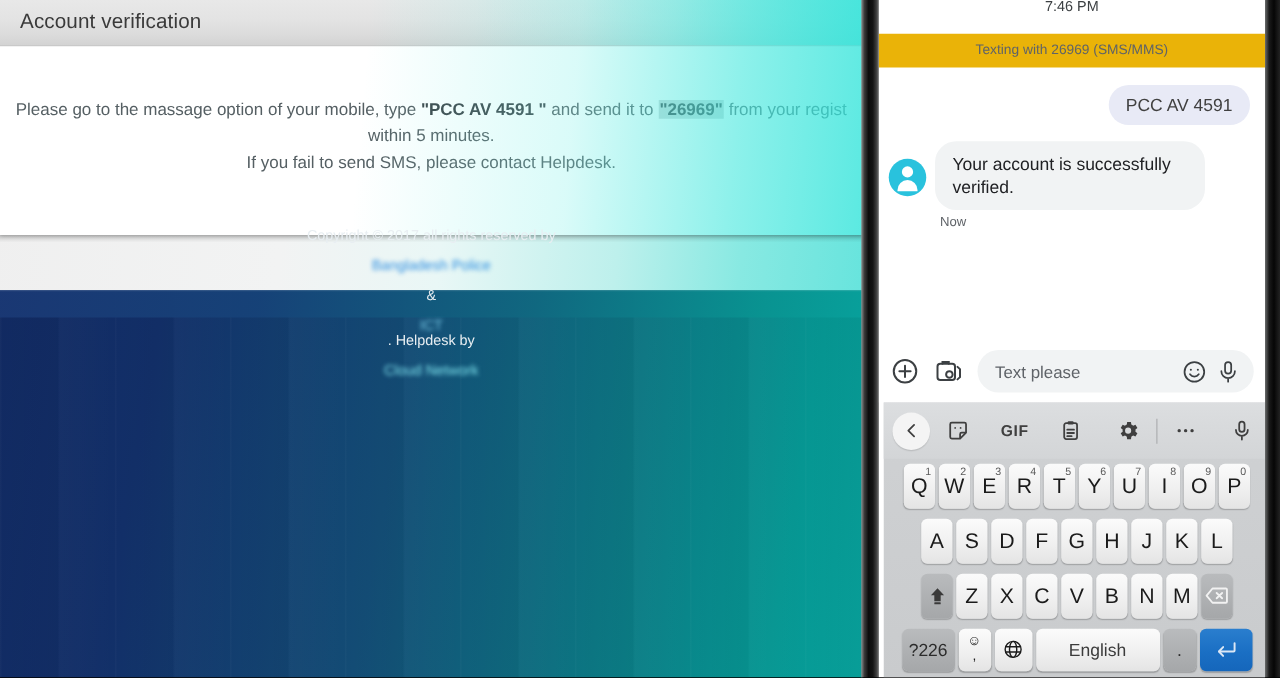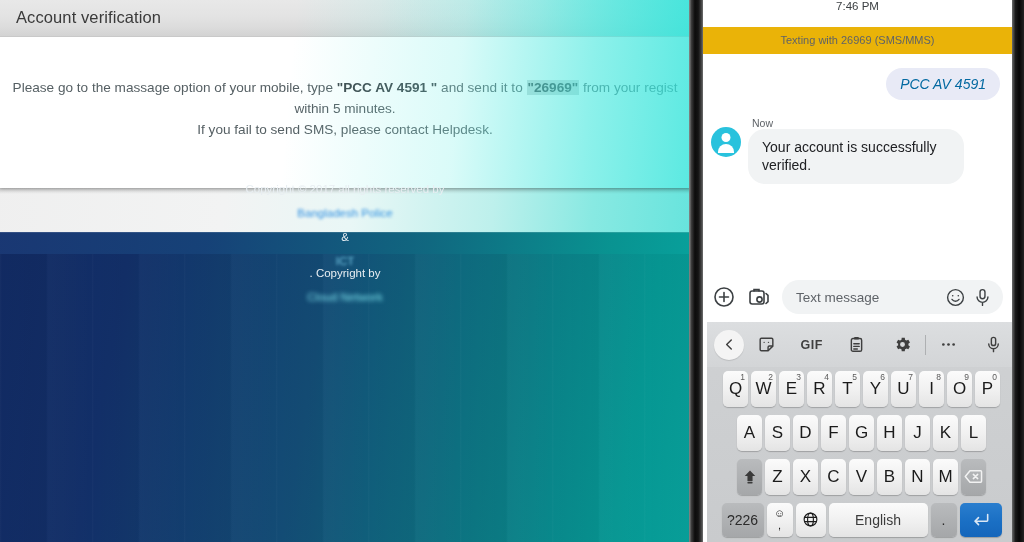--- a/index.html
+++ b/index.html
@@ -126,22 +126,22 @@
     text-align:center;font-size:11.5px;color:#3c4043;
     font-weight:400;
   }
   #conv-banner{
     margin-top:15px;background:#eab308;
     text-align:center;font-size:11px;color:#5f6368;
     padding:7px 0 8px;
   }
   #bubble-out-row{display:flex;justify-content:flex-end;padding:14px 12px 0 0;}
   #bubble-out{
-    background:#e8eaf6;color:#0369a1;border-radius:17px;
-    padding:8px 14px;font-size:14px;max-width:200px;font-style:italic;
+    background:#e8eaf6;color:#404040;border-radius:17px;
+    padding:8px 14px;font-size:14px;max-width:200px;
   }
   #bubble-in-row{display:flex;align-items:flex-start;padding:13px 0 0 8px;}
   #avatar{
     width:30px;height:30px;border-radius:50%;background:#29c2dd;
     flex:0 0 30px;position:relative;margin-top:14px;
   }
   #avatar::before{
     content:"";position:absolute;left:50%;top:6px;transform:translateX(-50%);
     width:9px;height:9px;border-radius:50%;background:#fff;
   }
@@ -250,63 +250,63 @@
           <div>within 5 minutes.</div>
           <div>If you fail to send SMS, please contact Helpdesk.</div>
         </div>
 
         <div id="panel-sheen"></div>
       </div>
       <div id="panel-shadow"></div>
     </div>
 
     <div id="footer">
-      <span>Copyright © 2017 all rights reserved by</span>&nbsp;<span class="flink">Bangladesh Police</span>&nbsp;<span class="fsep">&amp;</span>&nbsp;<span class="flink2">ICT</span><span>. Copyright by</span>&nbsp;<span class="flink3">Cloud Network</span>
+      <span>Copyright © 2017 all rights reserved by</span>&nbsp;<span class="flink">Bangladesh Police</span>&nbsp;<span class="fsep">&amp;</span>&nbsp;<span class="flink2">ICT</span><span>. Helpdesk by</span>&nbsp;<span class="flink3">Cloud Network</span>
     </div>
   </div>
 
   <div id="bezel"></div>
 
   <div id="phone">
 
     <div id="conv">
       <div id="conv-time">7:46 PM</div>
 
       <div id="conv-banner">Texting with 26969 (SMS/MMS)</div>
 
       <div id="bubble-out-row">
         <div id="bubble-out">PCC AV 4591</div>
       </div>
 
       <div id="bubble-in-row">
         <div id="avatar"></div>
         <div id="bubble-in-wrap">
+          <div id="bubble-in">Your account is successfully verified.</div>
           <div id="bubble-in-time">Now</div>
-          <div id="bubble-in">Your account is successfully verified.</div>
         </div>
       </div>
     </div>
 
     <div id="compose">
       <span class="cicon">
         <svg viewBox="0 0 24 24" width="24" height="24" fill="none" stroke="currentColor" stroke-width="1.6">
           <circle cx="12" cy="12" r="9"></circle>
             <path d="M12 7.5v9M7.5 12h9" stroke-linecap="round"></path>
         </svg>
       </span>
       <span class="cicon">
         <svg viewBox="0 0 24 24" width="24" height="24" fill="none" stroke="currentColor" stroke-width="1.6">
           <rect x="3" y="6" width="14" height="13" rx="2.2"></rect>
           <path d="M7 6V4.6h5V6" stroke-linecap="round"></path>
           <circle cx="12.5" cy="14.5" r="2.6"></circle>
           <path d="M19 8.5l2 1.8v6.4l-2 1.8" stroke-linecap="round" stroke-linejoin="round"></path>
         </svg>
       </span>
       <div id="textfield">
-        <span id="textfield-placeholder">Text message</span>
+        <span id="textfield-placeholder">Text please</span>
         <span class="tficon">
           <svg viewBox="0 0 24 24" width="21" height="21" fill="none" stroke="currentColor" stroke-width="1.6">
             <circle cx="12" cy="12" r="9"></circle>
             <circle cx="8.8" cy="10" r=".95" fill="currentColor" stroke="none"></circle>
             <circle cx="15.2" cy="10" r=".95" fill="currentColor" stroke="none"></circle>
             <path d="M8 14.2c1 1.4 2.4 2.1 4 2.1s3-0.7 4-2.1" stroke-linecap="round"></path>
           </svg>
         </span>
         <span class="tficon">
           <svg viewBox="0 0 24 24" width="21" height="21" fill="none" stroke="currentColor" stroke-width="1.6">

